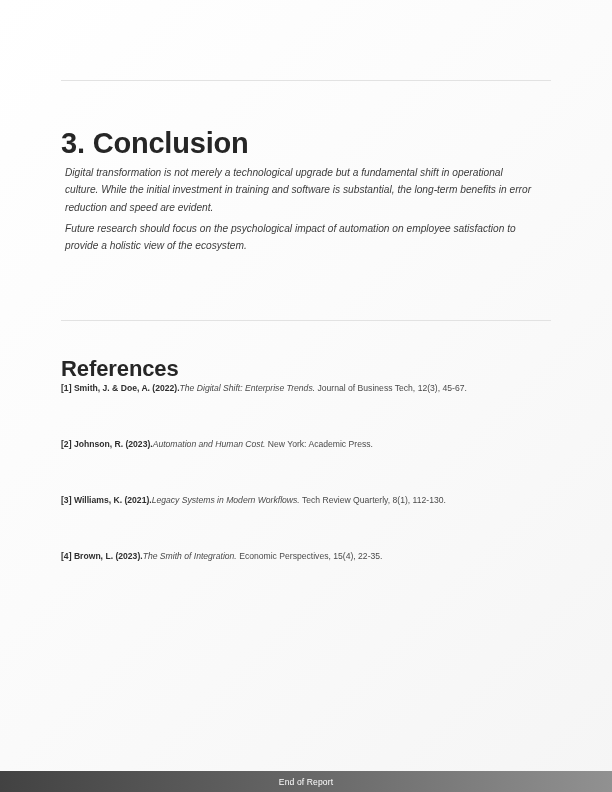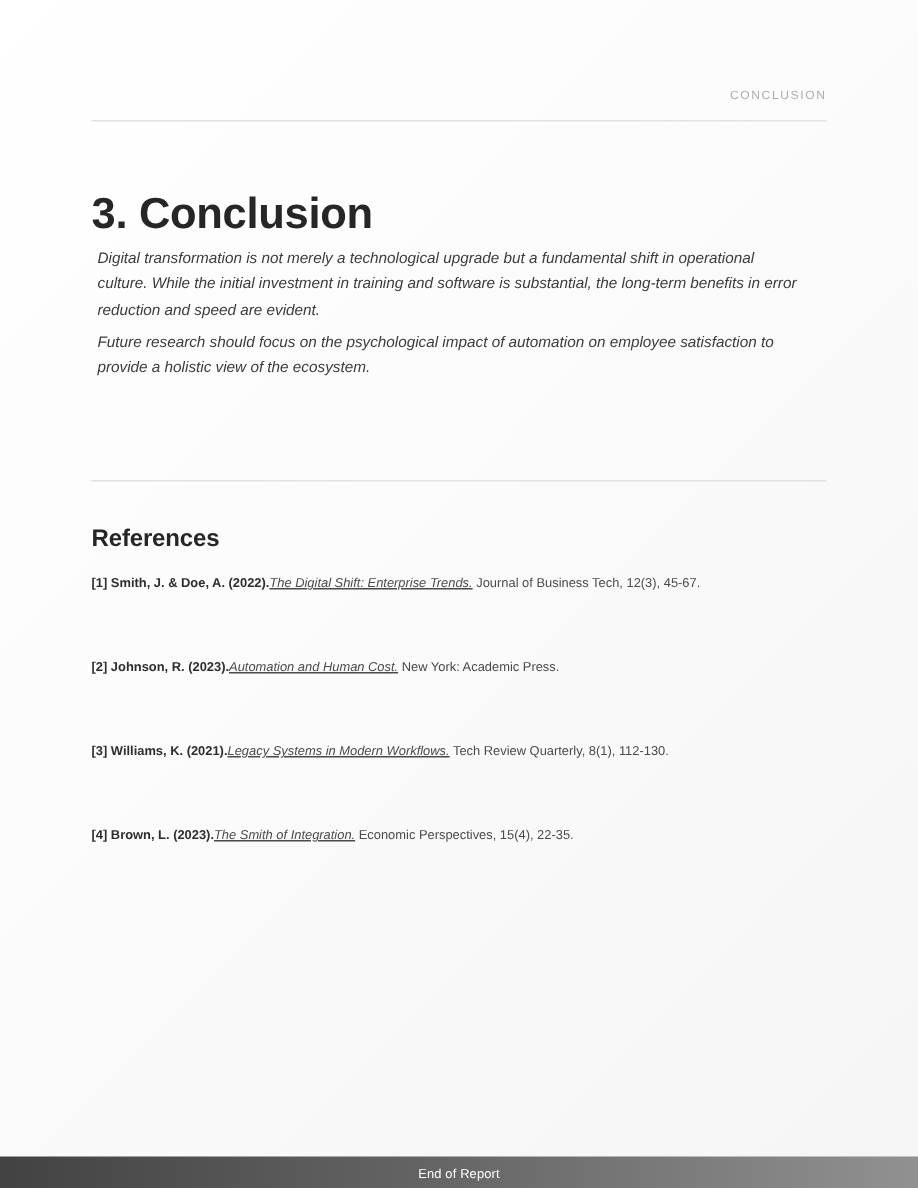--- a/index.html
+++ b/index.html
@@ -71,21 +71,21 @@
   .body-copy p {
     margin: 4px;
     font-style: italic;
   }
 
   
   .refs-title {
     position: absolute;
     left: 61px;
     top: 338px;
-    font-size: 16px;
+    font-size: 22px;
     font-weight: bold;
     color: #262626;
     letter-spacing: -0.1px;
   }
 
   .refs-list {
     position: absolute;
     left: 61px;
     top: 381px;
     width: 482px;
@@ -96,21 +96,20 @@
     color: #4a4a4a;
     height: 56px;
   }
   .ref-prefix {
     font-weight: bold;
     color: #2e2e2e;
   }
   .ref-title {
     font-style: italic;
     color: #4a4a4a;
-    text-decoration: underline;
   }
   .ref-source {
     color: #4a4a4a;
   }
 
   
   .footer-bar {
     position: absolute;
     left: 0;
     top: 771px;
@@ -126,21 +125,20 @@
     font-size: 8.6px;
     letter-spacing: 0.1px;
     text-align: right;
   }
 </style>
 </head>
 <body>
 
 <div class="page">
 
-  <div class="running-header">CONCLUSION</div>
 
   <div class="rule rule-top"></div>
 
   <h1 class="section-title">3. Conclusion</h1>
 
   <div class="body-copy">
     <p>Digital transformation is not merely a technological upgrade but a fundamental shift in operational culture. While the initial investment in training and software is substantial, the long-term benefits in error reduction and speed are evident.</p>
     <p>Future research should focus on the psychological impact of automation on employee satisfaction to provide a holistic view of the ecosystem.</p>
   </div>
 

